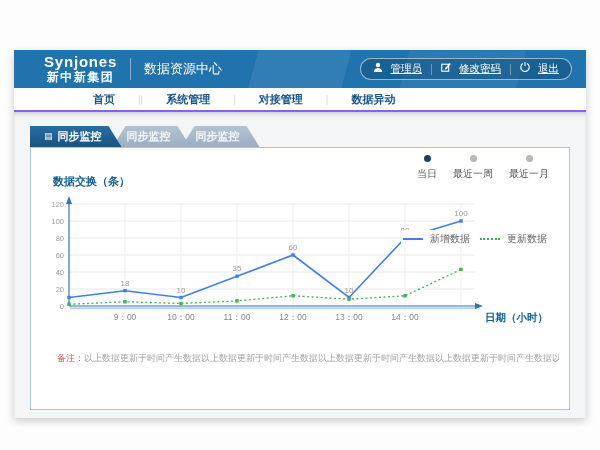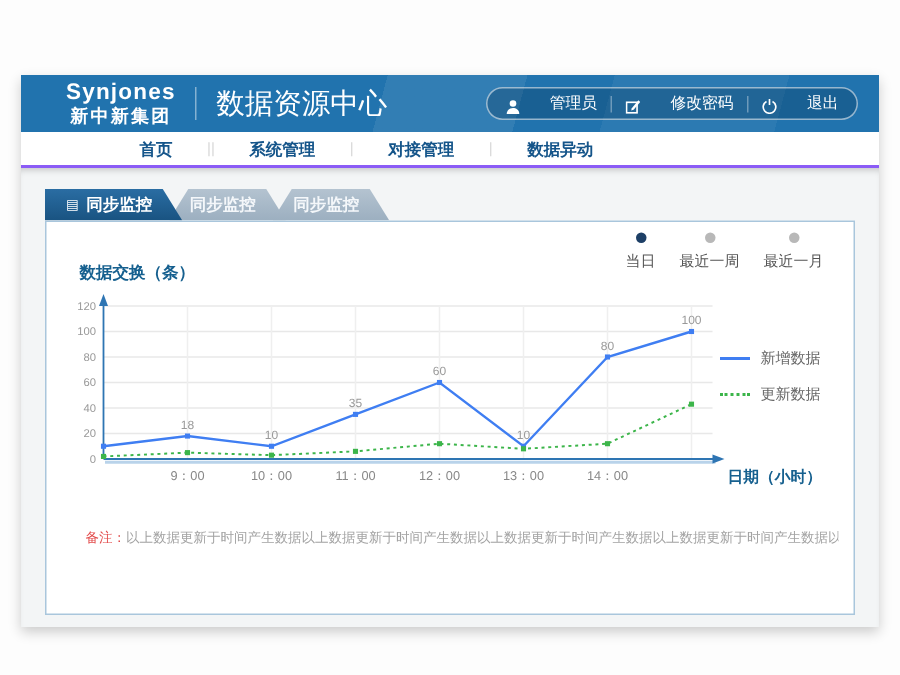--- a/index.html
+++ b/index.html
@@ -15,25 +15,25 @@
   
   .header{height:38px;background:#2173ae;position:relative;display:flex;align-items:center;overflow:hidden;}
   .header::before{content:"";position:absolute;inset:0;pointer-events:none;
     background:
       linear-gradient(105deg,transparent 42%,rgba(255,255,255,.08) 42%,rgba(255,255,255,.08) 58%,transparent 58%),
       linear-gradient(105deg,transparent 68%,rgba(255,255,255,.05) 68%,rgba(255,255,255,.05) 88%,transparent 88%);}
   .logo{margin-left:30px;color:#fff;text-align:center;line-height:1.12;position:relative;}
   .logo-top{font-size:15px;font-weight:bold;letter-spacing:.8px;text-align:center;}
   .logo-bottom{font-size:12px;font-weight:bold;letter-spacing:1.5px;}
   .title-sep{width:1px;height:22px;background:rgba(255,255,255,.45);margin:0 13px;position:relative;}
-  .app-title{color:#fff;font-size:19px;position:relative;}
+  .app-title{color:#fff;font-size:13px;position:relative;}
   .user-pill{position:absolute;right:14px;top:8px;height:22px;box-sizing:border-box;
     border:1px solid rgba(255,255,255,.55);background:rgba(8,45,80,.28);border-radius:12px;
     display:flex;align-items:center;padding:0 3px;}
-  .user-item{display:flex;align-items:flex-end;gap:20px;color:#fff;font-size:10.5px;padding:0 9px;cursor:pointer;white-space:nowrap;}
+  .user-item{display:flex;align-items:flex-start;gap:8px;color:#fff;font-size:10.5px;padding:0 9px;cursor:pointer;white-space:nowrap;text-decoration:underline;}
   .user-div{width:1px;height:11px;background:rgba(255,255,255,.35);}
   .uicon{display:inline-flex;}
   
   .nav{height:22px;background:#ffffff;display:flex;align-items:center;padding-left:56px;
     border-bottom:2px solid #8b5cf6;}
   .nav-item{color:#15558a;font-size:11px;font-weight:bold;padding:0 23px;cursor:pointer;white-space:nowrap;}
   .nav-sep{color:#d8d8d8;font-size:10px;}
   
   .content{position:relative;height:306px;background:#f3f5f6;
     box-shadow:inset 0 4px 5px -3px rgba(0,0,0,.22);}
@@ -47,21 +47,21 @@
   .doc-icon{font-size:9px;line-height:1;}
   .panel{margin:0 16px;height:263px;box-sizing:border-box;background:#fff;
     border:1px solid #a9c6dc;position:relative;}
   
   .filter-row{position:absolute;top:7px;right:20px;display:flex;gap:16px;align-items:center;}
   .filter-opt{display:flex;align-items:center;gap:5px;font-size:10px;color:#555;cursor:pointer;flex-direction:column;}
   .radio-dot{width:7px;height:7px;border-radius:50%;background:#b8b8b8;display:inline-block;}
   .radio-dot.sel{background:#1d3f66;}
   .ylabel{position:absolute;top:26px;left:22px;color:#16608f;font-weight:bold;font-size:11px;}
   .chart-wrap{position:absolute;top:46px;left:8px;}
-  .legend{position:absolute;right:20px;top:82px;display:flex;flex-direction:column;gap:10px;background:#fff;padding:2px;}
+  .legend{position:absolute;right:20px;top:82px;display:flex;flex-direction:row;gap:10px;background:#fff;padding:2px;}
   .legend-item{display:flex;align-items:center;gap:7px;font-size:10px;color:#666;white-space:nowrap;}
   .ls{width:20px;height:0;display:inline-block;}
   .ls-solid{border-top:2px solid #3f7ef2;}
   .ls-dotted{border-top:2px dotted #3cb54a;}
   .note{position:absolute;left:26px;right:10px;bottom:44px;font-size:9px;color:#a3a3a3;
     white-space:nowrap;overflow:hidden;}
   .note-label{color:#e24b4b;}
 </style>
 </head>
 <body>

